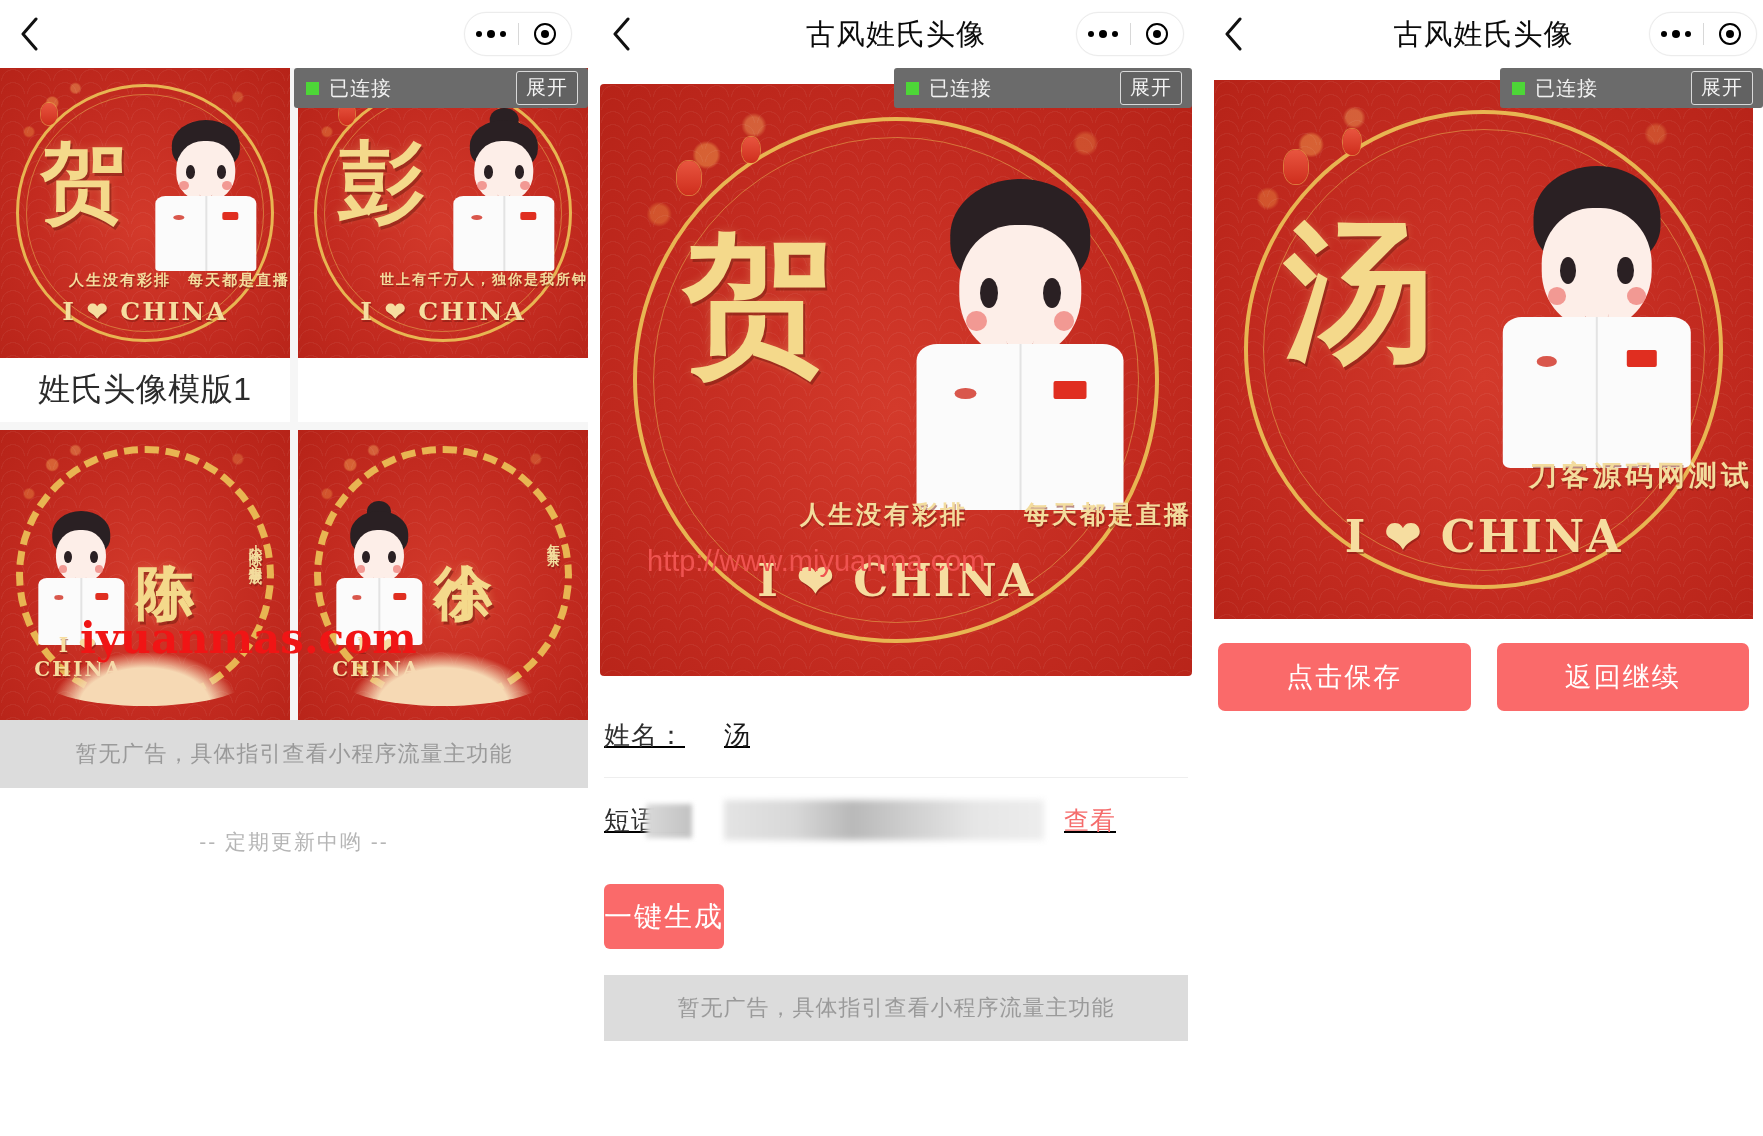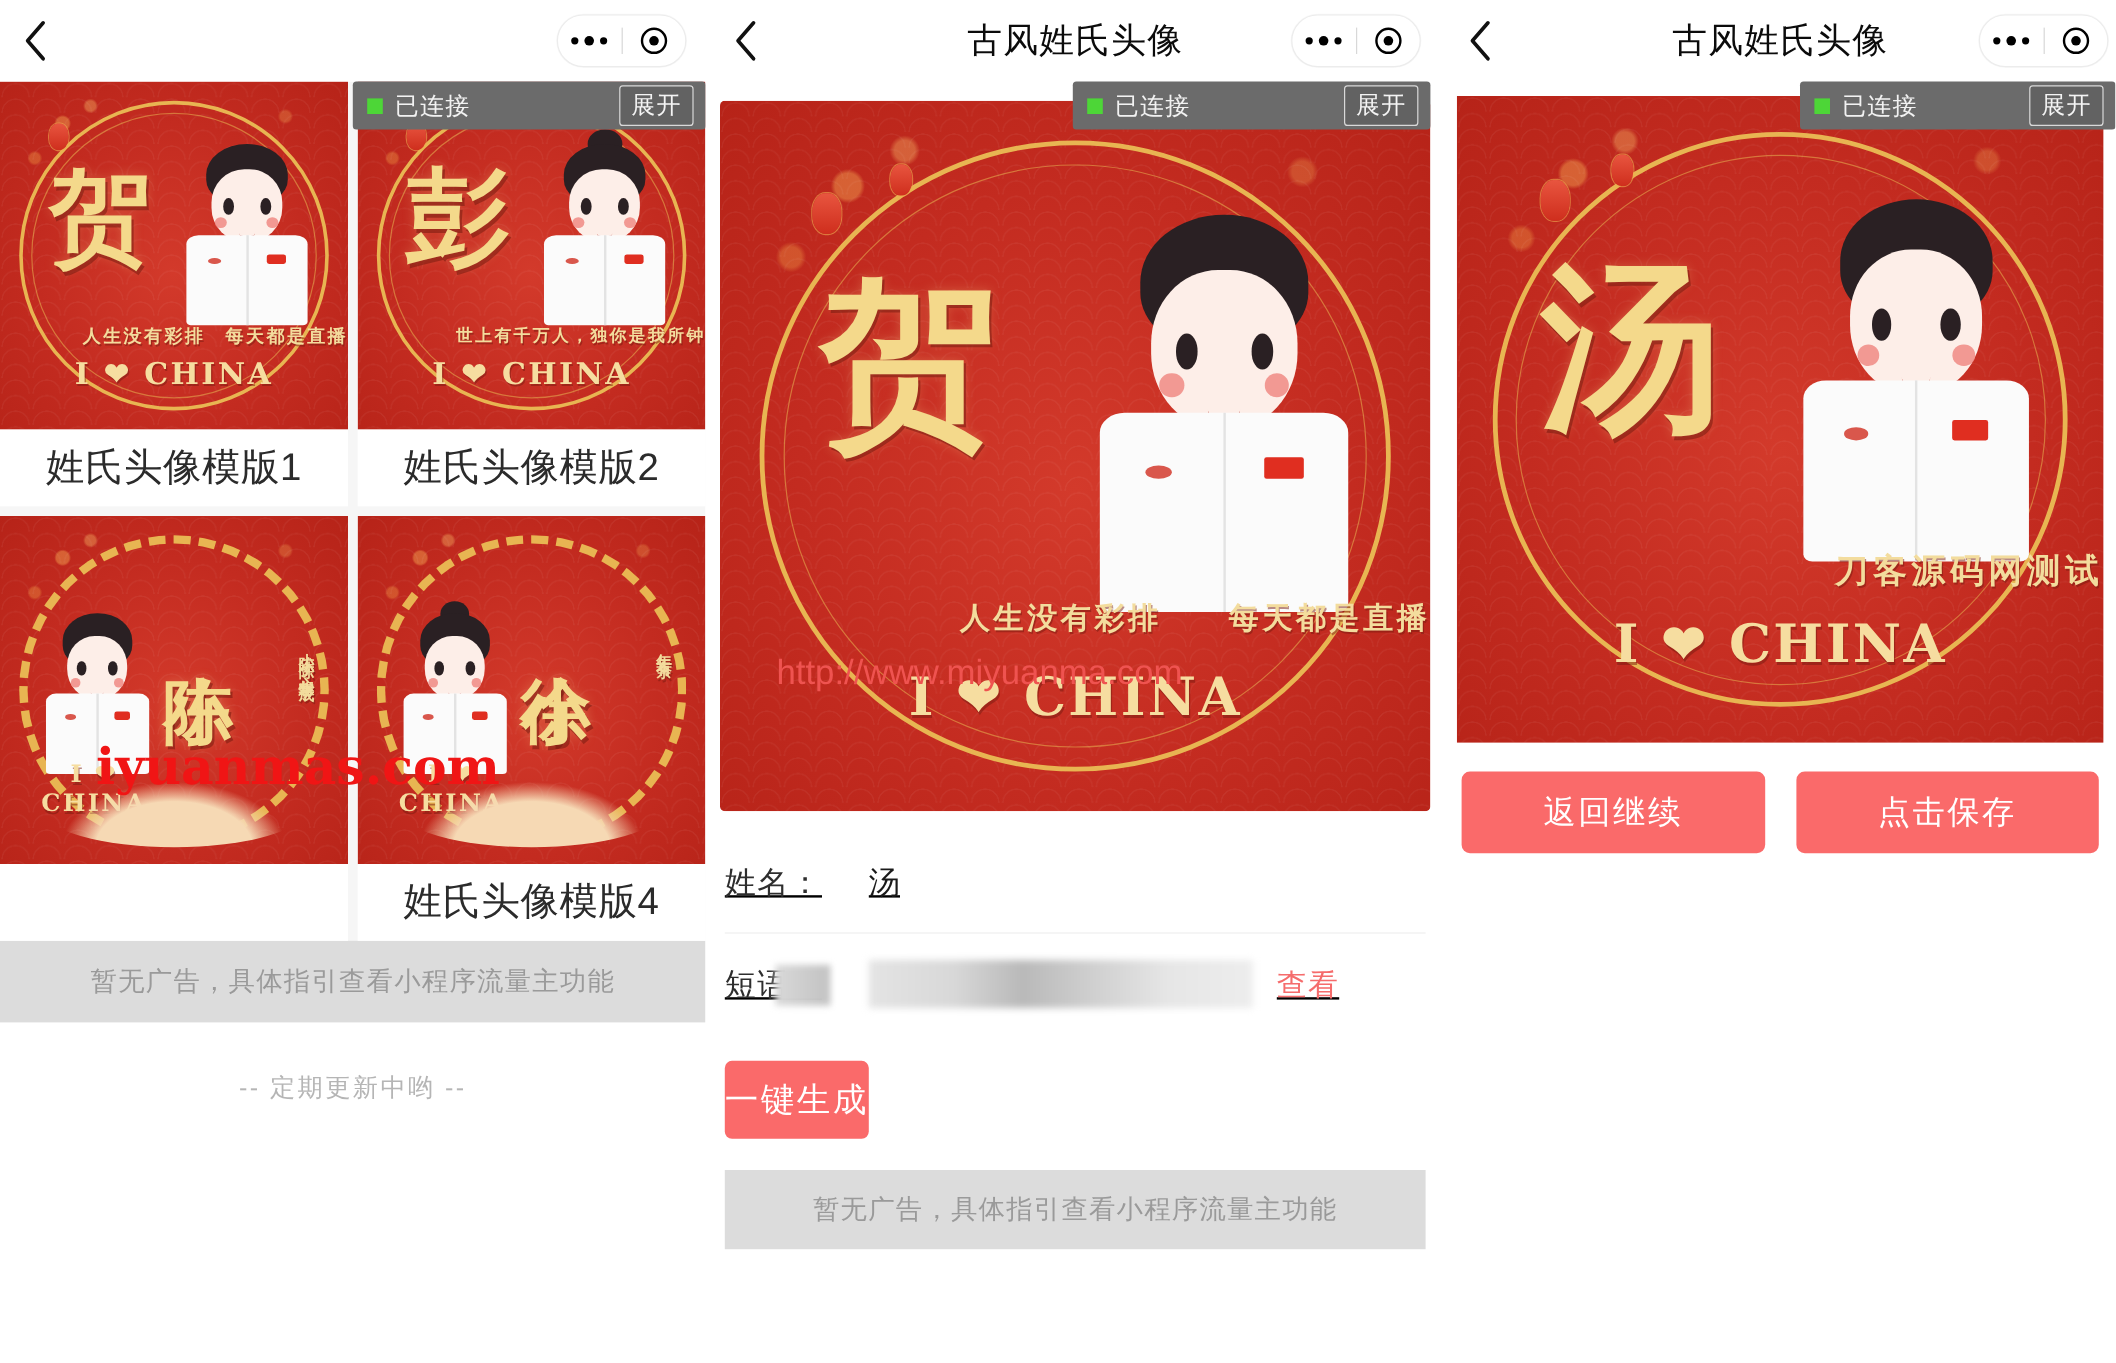--- a/index.html
+++ b/index.html
@@ -355,21 +355,20 @@
               <div class="mouth"></div>
               <div class="body">
                   <span class="flag"></span>
                   <span class="pin"></span>
                 </div>
             </div>
             <div class="slogan" style="top:70%;font-size:14px;">世上有千万人，独你是我所钟</div>
             <div class="ilove" style="top:79%;font-size:25px;">I ❤ CHINA</div>
           </div>
         </div>
-        <div class="cap">姓氏头像模版2</div>
       </div>
 
       <div class="tile">
         <div class="thumb">
           <div class="art">
             <div class="scales"></div>
             <div class="gring" style="border-style:dashed;border-width:7px;"></div>
             <div class="person" style="left:12%;top:28%;width:32%;height:46%;">
               <div class="hair"></div>
                 <div class="face"></div>
@@ -413,21 +412,20 @@
                 </div>
             </div>
             <div class="bigchar" style="left:47%;top:30%;font-size:58px;writing-mode:vertical-rl;">小徐</div>
             <div class="slogan" style="left:auto;right:9%;top:36%;width:auto;font-size:13px;writing-mode:vertical-rl;letter-spacing:3px;">年年有余</div>
             <div class="ilove" style="left:4%;right:auto;width:46%;top:70%;font-size:20px;">I ❤ CHINA</div>
             <div style="position:absolute;left:12%;right:12%;bottom:5%;height:22%;
                         background:radial-gradient(ellipse at 50% 100%, #f6d9b4 0 42%, rgba(246,217,180,0) 60%);
                         border-radius:0 0 50% 50%;"></div>
           </div>
         </div>
-        <div class="cap">姓氏头像模版4</div>
       </div>
     </div>
 
     <div class="adbox" style="height:68px;">暂无广告，具体指引查看小程序流量主功能</div>
 
     <div class="updnote">-- 定期更新中哟 --</div>
 
     <div class="wm-red" style="left:80px; top:614px; font-size:42px; letter-spacing:0px;">iyuanmas.com</div>
   </div>
 
@@ -565,18 +563,18 @@
                 <span class="pin"></span>
               </div>
           </div>
           <div class="slogan" style="top:70%;font-size:28px;letter-spacing:4px;">刀客源码网测试</div>
           <div class="ilove" style="top:80%;font-size:44px;">I ❤ CHINA</div>
         </div>
       </div>
     </div>
 
     <div class="cbtns">
+      <button class="cbtn">点击保存</button>
       <button class="cbtn">返回继续</button>
-      <button class="cbtn">点击保存</button>
     </div>
   </div>
 
 </div>
 
 </body></html>

